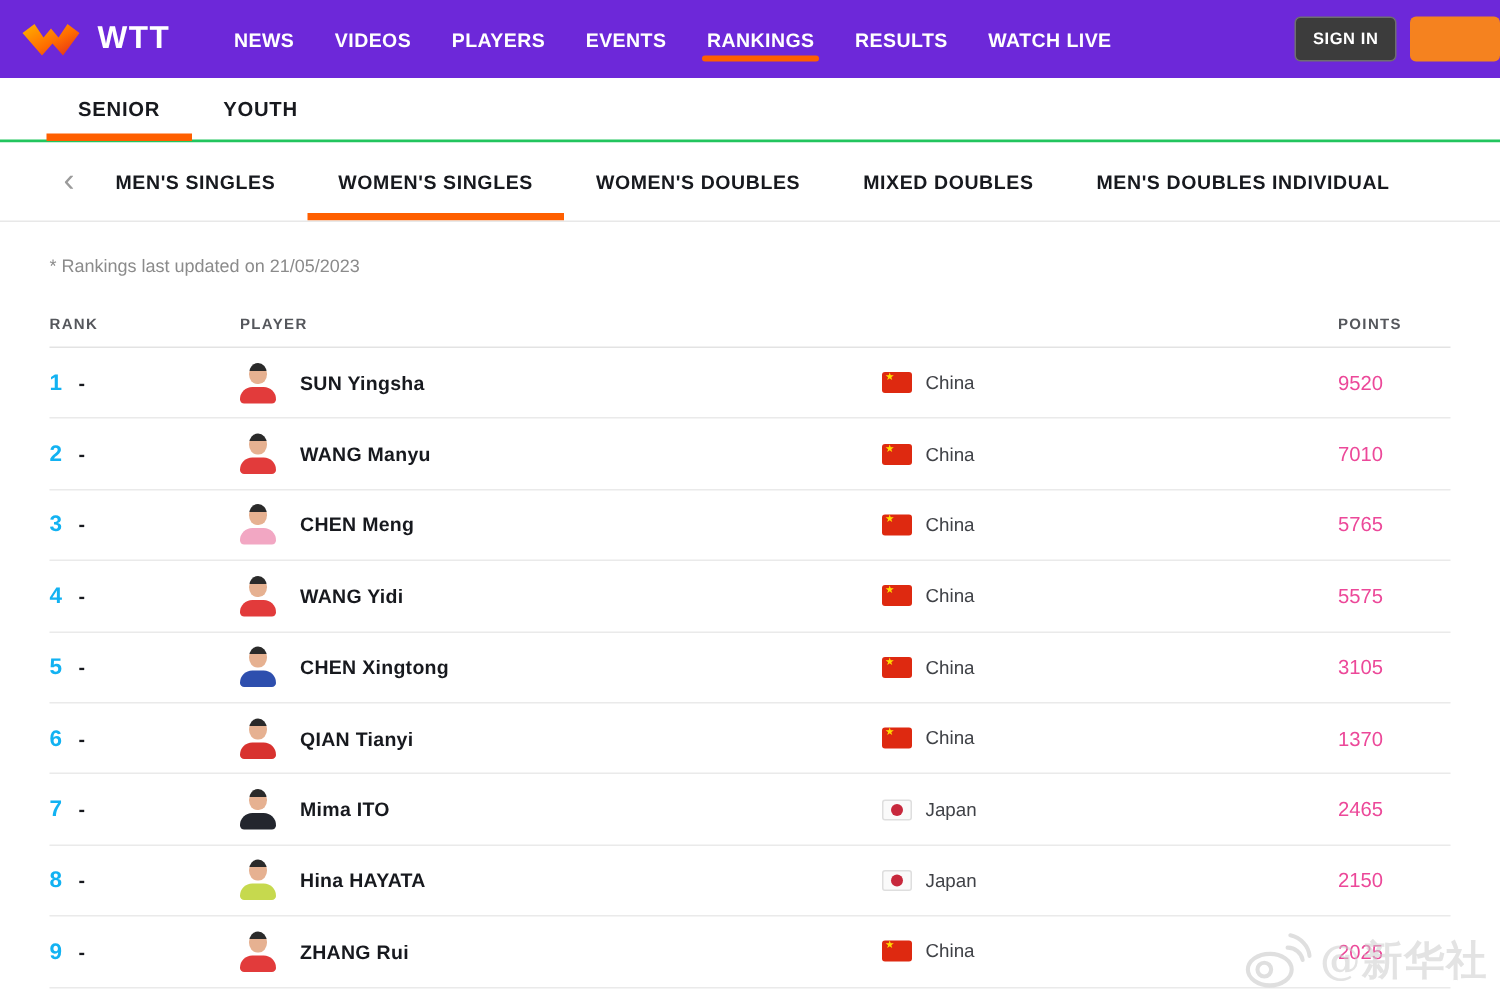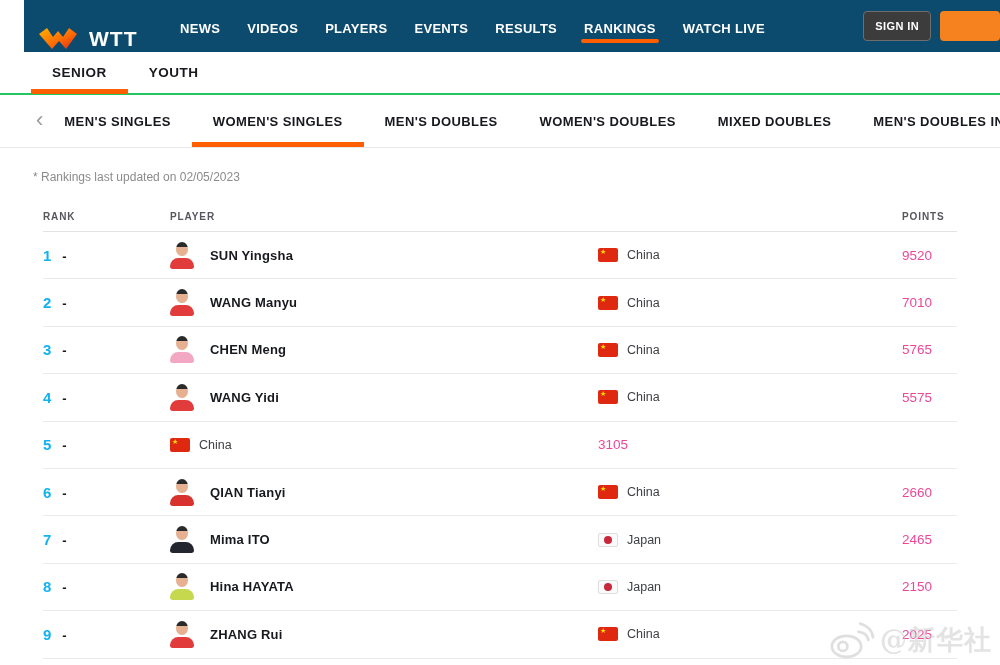--- a/index.html
+++ b/index.html
@@ -1,20 +1,20 @@
 <!DOCTYPE html>
 <html><head>
 <meta charset="utf-8">
 <style>
   * { margin:0; padding:0; box-sizing:border-box; }
   html,body { width:1000px; height:665px; overflow:hidden; background:#fff;
               font-family:"Liberation Sans", sans-serif; position:relative; }
 
   
-  .navbar { height:52px; background:#0c4a6e; display:flex; align-items:flex-end; padding-left:14px; position:relative;margin-left:24px; }
+  .navbar { height:52px; background:#6d28d9; display:flex; align-items:center; padding-left:14px; position:relative; }
   .logo { display:flex; align-items:center; gap:9px; min-width:110px; }
   .logo-text { color:#fff; font-weight:bold; font-size:21px; letter-spacing:1px; }
   .nav-items { display:flex; gap:27px; margin-left:32px; height:47px; }
   .nav-item { color:#fff; font-weight:bold; font-size:13px; letter-spacing:.3px;
               display:flex; align-items:center; position:relative; cursor:pointer; white-space:nowrap; }
   .nav-item.active::after { content:""; position:absolute; left:-3px; right:-3px; bottom:9px; height:4px;
               background:#ff5f00; border-radius:2px; }
   .nav-right { margin-left:auto; display:flex; align-items:center; gap:9px; height:52px; }
   .signin-btn { background:#3c3c3c; border:1px solid #6e6e6e; color:#fff; font-size:11px; font-weight:bold;
               letter-spacing:.4px; padding:8px 11px; border-radius:4px; cursor:pointer;
@@ -33,21 +33,21 @@
   .chevron { width:20px; display:flex; align-items:center; justify-content:center; color:#9b9b9b;
               font-size:22px; line-height:1; cursor:pointer; padding-bottom:3px; }
   .cat-tab { font-weight:bold; font-size:13px; letter-spacing:.4px; color:#17191e; padding:0 21px;
               display:flex; align-items:center; position:relative; white-space:nowrap; cursor:pointer; }
   .cat-tab.active::after { content:""; position:absolute; left:0; right:0; bottom:0; height:5px; background:#ff5f00; }
 
   
   .note { margin:22px 0 0 33px; color:#8b8b8b; font-size:12px; }
 
   
-  .rank-table { margin:27px 43px 0; }
+  .rank-table { margin:27px 33px 0; }
   .thead, .trow { display:grid; grid-template-columns:127px 428px 304px 1fr; align-items:center; }
   .thead { font-size:10px; font-weight:bold; letter-spacing:.9px; color:#55575c;
            padding-bottom:9px; border-bottom:1px solid #e3e3e3; }
   .trow { height:47.4px; border-bottom:1px solid #eaeaea; }
   .rank-cell { display:flex; align-items:baseline; gap:11px; }
   .rank-num { color:#12b2f2; font-weight:bold; font-size:15px; }
   .rank-change { color:#17191e; font-weight:bold; font-size:13px; }
   .player-cell { display:flex; align-items:center; gap:16px; }
   .player-name { font-weight:bold; color:#17191e; font-size:13px; letter-spacing:.2px; }
 
@@ -94,23 +94,23 @@
   <nav class="nav-items">
 
       <span class="nav-item">NEWS</span>
 
       <span class="nav-item">VIDEOS</span>
 
       <span class="nav-item">PLAYERS</span>
 
       <span class="nav-item">EVENTS</span>
 
+      <span class="nav-item active">RANKINGS</span>
+
       <span class="nav-item">RESULTS</span>
-
-      <span class="nav-item active">RANKINGS</span>
 
       <span class="nav-item">WATCH LIVE</span>
     </nav>
 
   <div class="nav-right">
     <button class="signin-btn">SIGN IN</button>
     <button class="cta-btn"></button>
   </div>
 </header>
 
@@ -122,31 +122,30 @@
   </div>
 
 <div class="cat-tabs">
   <span class="chevron">‹</span>
   <div style="display:flex; align-items:stretch;">
 
       <span class="cat-tab">MEN'S SINGLES</span>
 
       <span class="cat-tab active">WOMEN'S SINGLES</span>
 
-      <span class="cat-tab">MEN'S DOUBLES</span>
 
       <span class="cat-tab">WOMEN'S DOUBLES</span>
 
       <span class="cat-tab">MIXED DOUBLES</span>
 
       <span class="cat-tab">MEN'S DOUBLES INDIVIDUAL</span>
     </div>
 </div>
 
-<p class="note">* Rankings last updated on 02/05/2023</p>
+<p class="note">* Rankings last updated on 21/05/2023</p>
 
 <section class="rank-table">
   <div class="thead">
     <span>RANK</span>
     <span>PLAYER</span>
     <span></span>
     <span>POINTS</span>
   </div>
 
   <div>
@@ -225,20 +224,27 @@
           <span>China</span>
         </div>
         <div class="points-cell">5575</div>
       </div>
 
       <div class="trow">
         <div class="rank-cell">
           <span class="rank-num">5</span>
           <span class="rank-change">-</span>
         </div>
+        <div class="player-cell">
+          <span class="avatar">
+            <span class="head"></span>
+            <span class="shirt" style="background: rgb(46, 79, 174);"></span>
+          </span>
+          <span class="player-name">CHEN Xingtong</span>
+        </div>
         <div class="country-cell">
           <span class="flag cn"></span>
           <span>China</span>
         </div>
         <div class="points-cell">3105</div>
       </div>
 
       <div class="trow">
         <div class="rank-cell">
           <span class="rank-num">6</span>
@@ -248,21 +254,21 @@
           <span class="avatar">
             <span class="head"></span>
             <span class="shirt" style="background: rgb(216, 50, 47);"></span>
           </span>
           <span class="player-name">QIAN Tianyi</span>
         </div>
         <div class="country-cell">
           <span class="flag cn"></span>
           <span>China</span>
         </div>
-        <div class="points-cell">2660</div>
+        <div class="points-cell">1370</div>
       </div>
 
       <div class="trow">
         <div class="rank-cell">
           <span class="rank-num">7</span>
           <span class="rank-change">-</span>
         </div>
         <div class="player-cell">
           <span class="avatar">
             <span class="head"></span>

